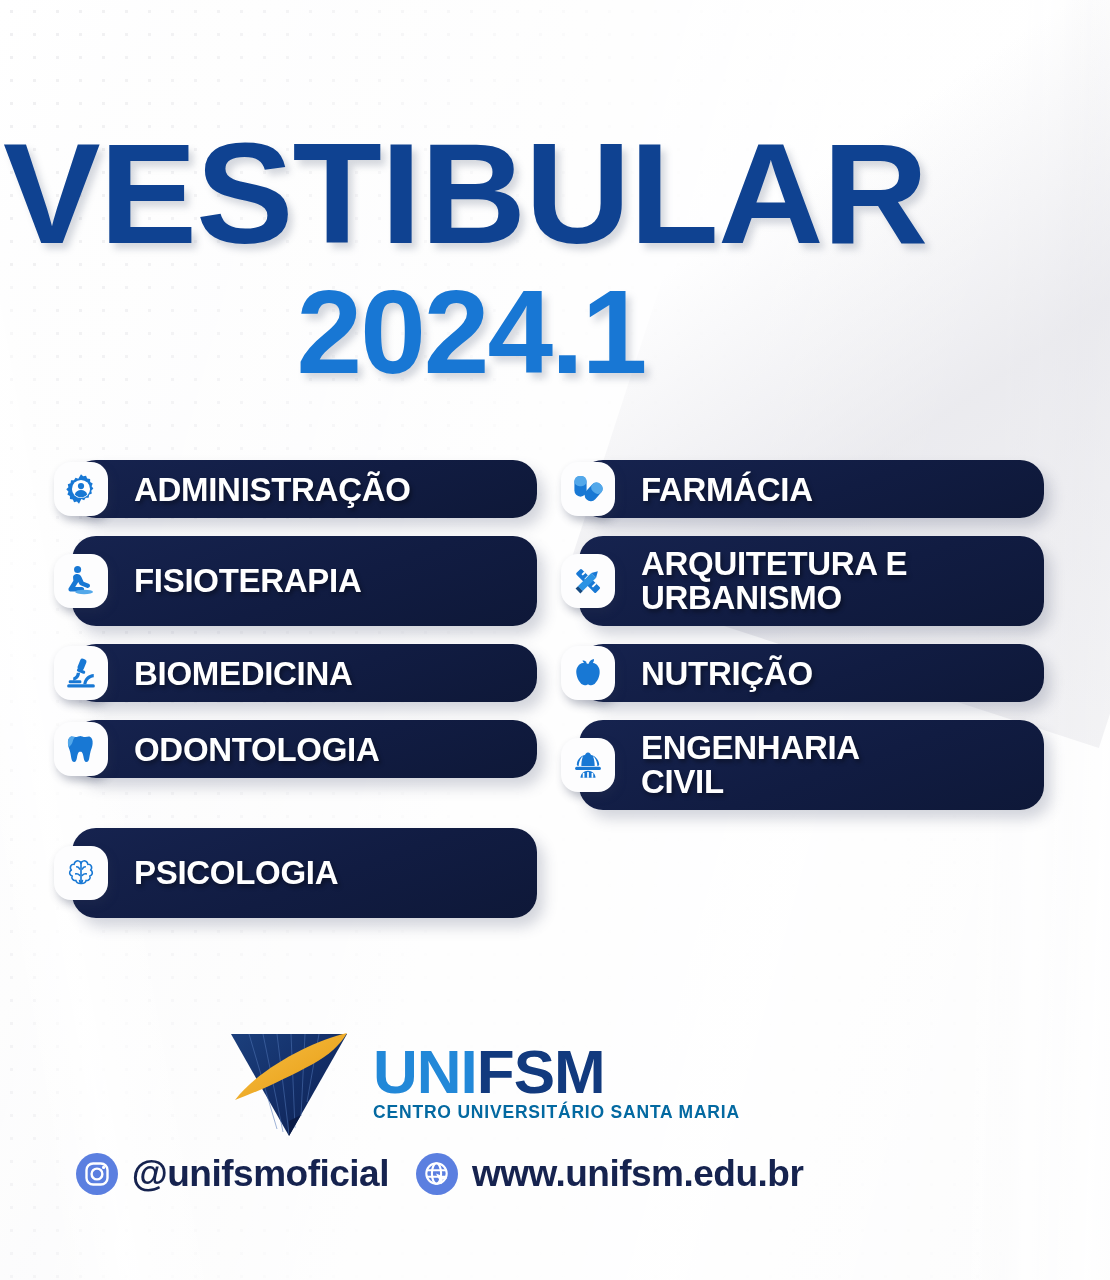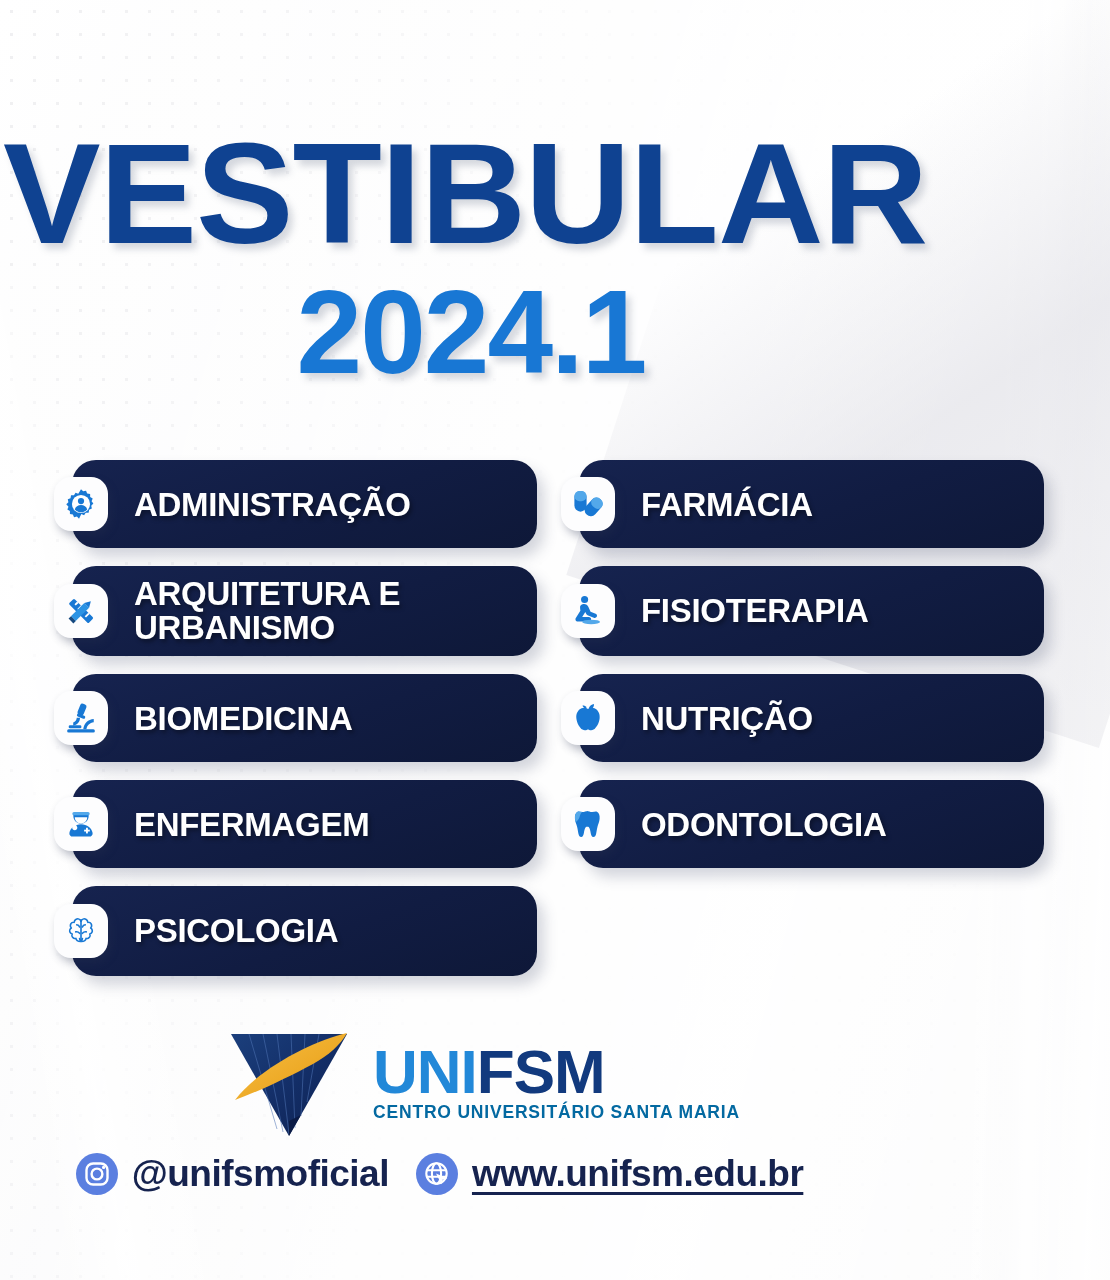--- a/index.html
+++ b/index.html
@@ -93,21 +93,21 @@
     position:absolute; left:72px; top:460px;
     width:972px;
     display:grid;
     grid-template-columns: 465px 465px;
     column-gap:42px;
     row-gap:18px;
     z-index:6;
   }
   .pill {
     position:relative;
-    height:88px;
+    height:58px;
     background:linear-gradient(160deg,#16234f 0%,#111c42 55%,#0e1838 100%);
     border-radius:24px;
     display:flex; align-items:center;
     padding-left:62px;
     box-shadow: 7px 9px 14px rgba(60,70,100,.22);
   }
   .pill.tall { height:90px; }
   .badge {
     position:absolute;
     left:-18px; top:50%;
@@ -152,21 +152,21 @@
     position:absolute; left:0; top:1152px; width:878px;
     display:flex; align-items:center; justify-content:center;
     gap:26px; z-index:6;
   }
   .f-item { display:flex; align-items:center; gap:13px; }
   .f-icon { width:44px; height:44px; flex:0 0 44px; }
   .f-text {
     font-size:37px; font-weight:bold; color:#16234f;
     letter-spacing:-.5px;
   }
-  .f-text.link { text-decoration:underline; text-underline-offset:6px; text-decoration-thickness:3px; }
+  .f-text.link { text-underline-offset:6px; text-decoration-thickness:3px; }
 </style>
 </head>
 <body>
 
 <div class="bg">
   <div class="bg-base"></div>
   <div class="dots"></div>
   <div class="dots-fade"></div>
   <div class="swoosh sw2"></div>
   <div class="swoosh sw1"></div>
@@ -205,20 +205,31 @@
           <rect x="11.7" y="6.8" width="8.6" height="14.6" rx="4.3" fill="#1878d4"></rect>
           <rect x="11.7" y="6.8" width="8.6" height="7.3" rx="3.6" fill="#53a8ea"></rect>
         </g>
       </svg>
     </span>
     <span class="pill-label">FARMÁCIA</span>
   </div>
 
   <div class="pill tall">
     <span class="badge">
+      <svg viewBox="0 0 24 24" fill="#1878d4">
+        <circle cx="9.6" cy="3.9" r="2.5"></circle>
+        <path d="M8.1 7.2c1.9-.5 3.5.3 4.2 1.9l1.5 3.5 3.6 1.4c.9.35 1.2 1.3.8 2.1-.4.75-1.3 1-2.1.65l-4.4-1.8c-.5-.2-.9-.6-1.1-1.1l-.5-1.2-2.2 3.6h4.7c.9 0 1.6.7 1.6 1.6s-.7 1.6-1.6 1.6H4.8c-1.3 0-2.1-1.45-1.4-2.55l3.2-5.1-.2-2.1c-.15-1.1.6-2.15 1.7-2.4z"></path>
+        <ellipse cx="14.2" cy="19.7" rx="6.3" ry="1.6" fill="#53a8ea"></ellipse>
+      </svg>
+    </span>
+    <span class="pill-label">FISIOTERAPIA</span>
+  </div>
+
+  <div class="pill tall">
+    <span class="badge">
       <svg viewBox="0 0 24 24">
         <g transform="rotate(45 12 12)">
           <rect x="2.2" y="9.2" width="19.6" height="5.4" rx="1" fill="#1878d4"></rect>
           <g fill="#ffffff">
             <rect x="5.4" y="9.2" width="1.3" height="2.7"></rect>
             <rect x="9.1" y="9.2" width="1.3" height="3.6"></rect>
             <rect x="12.8" y="9.2" width="1.3" height="2.7"></rect>
             <rect x="16.5" y="9.2" width="1.3" height="3.6"></rect>
           </g>
         </g>
@@ -226,31 +237,20 @@
           <rect x="4.3" y="9.6" width="13.4" height="4.8" fill="#2b93e4"></rect>
           <rect x="2.0" y="9.6" width="2.4" height="4.8" fill="#16497f"></rect>
           <path d="M17.7 9.6L21.8 12l-4.1 2.4z" fill="#1878d4"></path>
         </g>
       </svg>
     </span>
     <span class="pill-label">ARQUITETURA E
 URBANISMO</span>
   </div>
 
-  <div class="pill tall">
-    <span class="badge">
-      <svg viewBox="0 0 24 24" fill="#1878d4">
-        <circle cx="9.6" cy="3.9" r="2.5"></circle>
-        <path d="M8.1 7.2c1.9-.5 3.5.3 4.2 1.9l1.5 3.5 3.6 1.4c.9.35 1.2 1.3.8 2.1-.4.75-1.3 1-2.1.65l-4.4-1.8c-.5-.2-.9-.6-1.1-1.1l-.5-1.2-2.2 3.6h4.7c.9 0 1.6.7 1.6 1.6s-.7 1.6-1.6 1.6H4.8c-1.3 0-2.1-1.45-1.4-2.55l3.2-5.1-.2-2.1c-.15-1.1.6-2.15 1.7-2.4z"></path>
-        <ellipse cx="14.2" cy="19.7" rx="6.3" ry="1.6" fill="#53a8ea"></ellipse>
-      </svg>
-    </span>
-    <span class="pill-label">FISIOTERAPIA</span>
-  </div>
-
   <div class="pill">
     <span class="badge">
       <svg viewBox="0 0 24 24" fill="#1878d4">
         <rect x="10.4" y="1.9" width="4.6" height="8.2" rx="1.6" transform="rotate(22 12.7 6)"></rect>
         <rect x="9.0" y="9.6" width="6.1" height="2.2" rx="1" transform="rotate(22 12 10.7)"></rect>
         <path d="M11.3 11.9c0 2.9-2.1 5.2-4.8 5.5v-2.3c1.4-.3 2.5-1.6 2.5-3.2h2.3z"></path>
         <rect x="3.3" y="17.2" width="9.0" height="2.1" rx="1"></rect>
         <rect x="2.2" y="20.0" width="19.6" height="2.3" rx="1.1"></rect>
         <path d="M13.6 20.0c.4-4.3 3.4-7.0 7.4-7.3v2.3c-2.8.3-4.8 2.2-5.2 5.0h-2.2z"></path>
       </svg>
@@ -263,47 +263,52 @@
       <svg viewBox="0 0 24 24">
         <path d="M12 5.6c-1.3-1.0-3.0-1.2-4.6-.5C4.9 6.2 3.4 9.0 3.8 12.3c.4 3.4 2.3 6.6 4.3 7.9 1.2.8 2.4.5 3.3.1.4-.2.8-.2 1.2 0 .9.4 2.1.7 3.3-.1 2.0-1.3 3.9-4.5 4.3-7.9.4-3.3-1.1-6.1-3.6-7.2-1.6-.7-3.3-.5-4.6.5z" fill="#1878d4"></path>
         <path d="M12 5.6c-.9-.7-2.0-1.0-3.1-.9 1.0 1.0 1.9 2.6 2.2 4.4.1.6.9.6 1.0 0 .3-1.8 1.2-3.4 2.2-4.4-1.1-.1-2.3.2-3.2.9z" fill="#53a8ea" opacity=".0"></path>
         <path d="M12.6 5.0c.6-1.6 2.0-2.7 3.6-2.9.2 1.7-.7 3.3-2.2 4.0-.6.3-1.3.0-1.4-.6z" fill="#1878d4"></path>
         <path d="M11.1 4.4c-.8-.9-1.9-1.3-3.0-1.2.3 1.0 1.0 1.8 1.9 2.1" fill="#1878d4"></path>
       </svg>
     </span>
     <span class="pill-label">NUTRIÇÃO</span>
   </div>
 
-  <div class="pill">
-    <span class="badge">
-      <svg viewBox="0 0 24 24">
-        <path d="M6.6 4.3h10.8v2.0c0 3.0-2.4 5.4-5.4 5.4S6.6 9.3 6.6 6.3V4.3z" fill="#1878d4"></path>
-        <rect x="5.9" y="3.5" width="12.2" height="2.3" rx="1.1" fill="#53a8ea"></rect>
-        <path d="M7.6 7.3h8.8c0 2.4-2.0 4.4-4.4 4.4S7.6 9.7 7.6 7.3z" fill="#ffffff"></path>
-        <path d="M12 12.1c-4.2 0-7.6 2.6-8.2 6.2-.2 1.4.9 2.6 2.3 2.6h11.8c1.4 0 2.5-1.2 2.3-2.6-.6-3.6-4.0-6.2-8.2-6.2z" fill="#1878d4"></path>
-        <path d="M9.4 14.6c0 1.0-.8 1.8-1.8 1.8s-1.8-.8-1.8-1.8c0-1.0 1.8-3.0 1.8-3.0s1.8 2.0 1.8 3.0z" fill="#ffffff"></path>
-        <g fill="#ffffff">
-          <rect x="14.2" y="16.0" width="4.0" height="1.3"></rect>
-          <rect x="15.55" y="14.65" width="1.3" height="4.0"></rect>
-        </g>
-      </svg>
-    </span>
-    <span class="pill-label">ENFERMAGEM</span>
-  </div>
 
   <div class="pill">
     <span class="badge">
       <svg viewBox="0 0 24 24">
         <path d="M12 2.8c-1.6 0-2.4.8-4.0.8-1.4 0-2.3-.6-3.3-.2C3.3 4.0 2.6 5.9 2.8 8.3c.2 2.3 1.0 3.8 1.5 5.6.5 1.8.6 3.6 1.0 5.2.3 1.2.9 2.1 1.9 2.1 1.2 0 1.6-1.2 1.9-2.8.3-1.5.5-3.3 1.4-4.2.4-.4 1.6-.4 2.0 0 .9.9 1.1 2.7 1.4 4.2.3 1.6.7 2.8 1.9 2.8 1.0 0 1.6-.9 1.9-2.1.4-1.6.5-3.4 1.0-5.2.5-1.8 1.3-3.3 1.5-5.6.2-2.4-.5-4.3-1.9-4.9-1.0-.4-1.9.2-3.3.2-1.6 0-2.4-.8-4.0-.8z" fill="#1878d4"></path>
         <path d="M8.0 3.6c-1.4 0-2.3-.6-3.3-.2C3.3 4.0 2.6 5.9 2.8 8.3c.1.9.3 1.7.5 2.4 1.3-.7 2.4-2.2 2.9-4.1.4-1.6 1.1-2.6 1.8-3.0z" fill="#53a8ea"></path>
       </svg>
     </span>
     <span class="pill-label">ODONTOLOGIA</span>
   </div>
 
+  <div class="pill tall">
+    <span class="badge">
+      <svg viewBox="0 0 24 24">
+        <path d="M12 3.2c-1.2 0-2.0 1.0-2.2 2.2l-.5 3.4h5.4l-.5-3.4C14.0 4.2 13.2 3.2 12 3.2z" fill="#1878d4"></path>
+        <path d="M12 4.6c-4.3 0-7.6 3.1-7.9 7.0-.05.6.4 1.1 1.0 1.1h13.8c.6 0 1.05-.5 1.0-1.1-.3-3.9-3.6-7.0-7.9-7.0z" fill="#1878d4"></path>
+        <path d="M8.6 5.6c-.8 1.6-1.3 4.0-1.3 7.1h-1.9c.15-3.3 1.4-5.9 3.2-7.1z" fill="#ffffff"></path>
+        <path d="M15.4 5.6c.8 1.6 1.3 4.0 1.3 7.1h1.9c-.15-3.3-1.4-5.9-3.2-7.1z" fill="#ffffff"></path>
+        <rect x="2.9" y="13.2" width="18.2" height="2.3" rx="1.1" fill="#1878d4"></rect>
+        <g fill="#1878d4">
+          <path d="M12 16.0c2.9 0 5.3 2.2 5.3 5.0H6.7c0-2.8 2.4-5.0 5.3-5.0z"></path>
+        </g>
+        <g fill="#ffffff">
+          <rect x="8.3" y="17.6" width="1.2" height="3.4"></rect>
+          <rect x="11.4" y="17.0" width="1.2" height="4.0"></rect>
+          <rect x="14.5" y="17.6" width="1.2" height="3.4"></rect>
+        </g>
+      </svg>
+    </span>
+    <span class="pill-label">ENGENHARIA
+CIVIL</span>
+  </div>
 
   <div class="pill tall">
     <span class="badge">
       <svg viewBox="0 0 24 24" fill="none" stroke="#1878d4" stroke-width="1.15" stroke-linecap="round" stroke-linejoin="round">
         <path d="M12 4.1v15.5"></path>
         <path d="M12 5.0c-.6-1.3-2.1-1.9-3.4-1.3-.9.4-1.4 1.3-1.4 2.2-1.3-.2-2.5.7-2.7 2.0-.1.8.2 1.5.7 2.0-1.1.6-1.5 2.0-.9 3.1.3.6.9 1.0 1.5 1.1-.5 1.1 0 2.5 1.1 3.0.5.25 1.0.3 1.5.15.2 1.3 1.4 2.2 2.7 2.0 1.0-.15 1.8-.95 1.9-1.95"></path>
         <path d="M12 5.0c.6-1.3 2.1-1.9 3.4-1.3.9.4 1.4 1.3 1.4 2.2 1.3-.2 2.5.7 2.7 2.0.1.8-.2 1.5-.7 2.0 1.1.6 1.5 2.0.9 3.1-.3.6-.9 1.0-1.5 1.1.5 1.1 0 2.5-1.1 3.0-.5.25-1.0.3-1.5.15-.2 1.3-1.4 2.2-2.7 2.0-1.0-.15-1.8-.95-1.9-1.95"></path>
         <path d="M9.0 7.6c.9.1 1.7.7 2.0 1.6"></path>
         <path d="M15.0 7.6c-.9.1-1.7.7-2.0 1.6"></path>
         <path d="M8.3 12.6c1.0-.2 2.0.2 2.7 1.0"></path>

